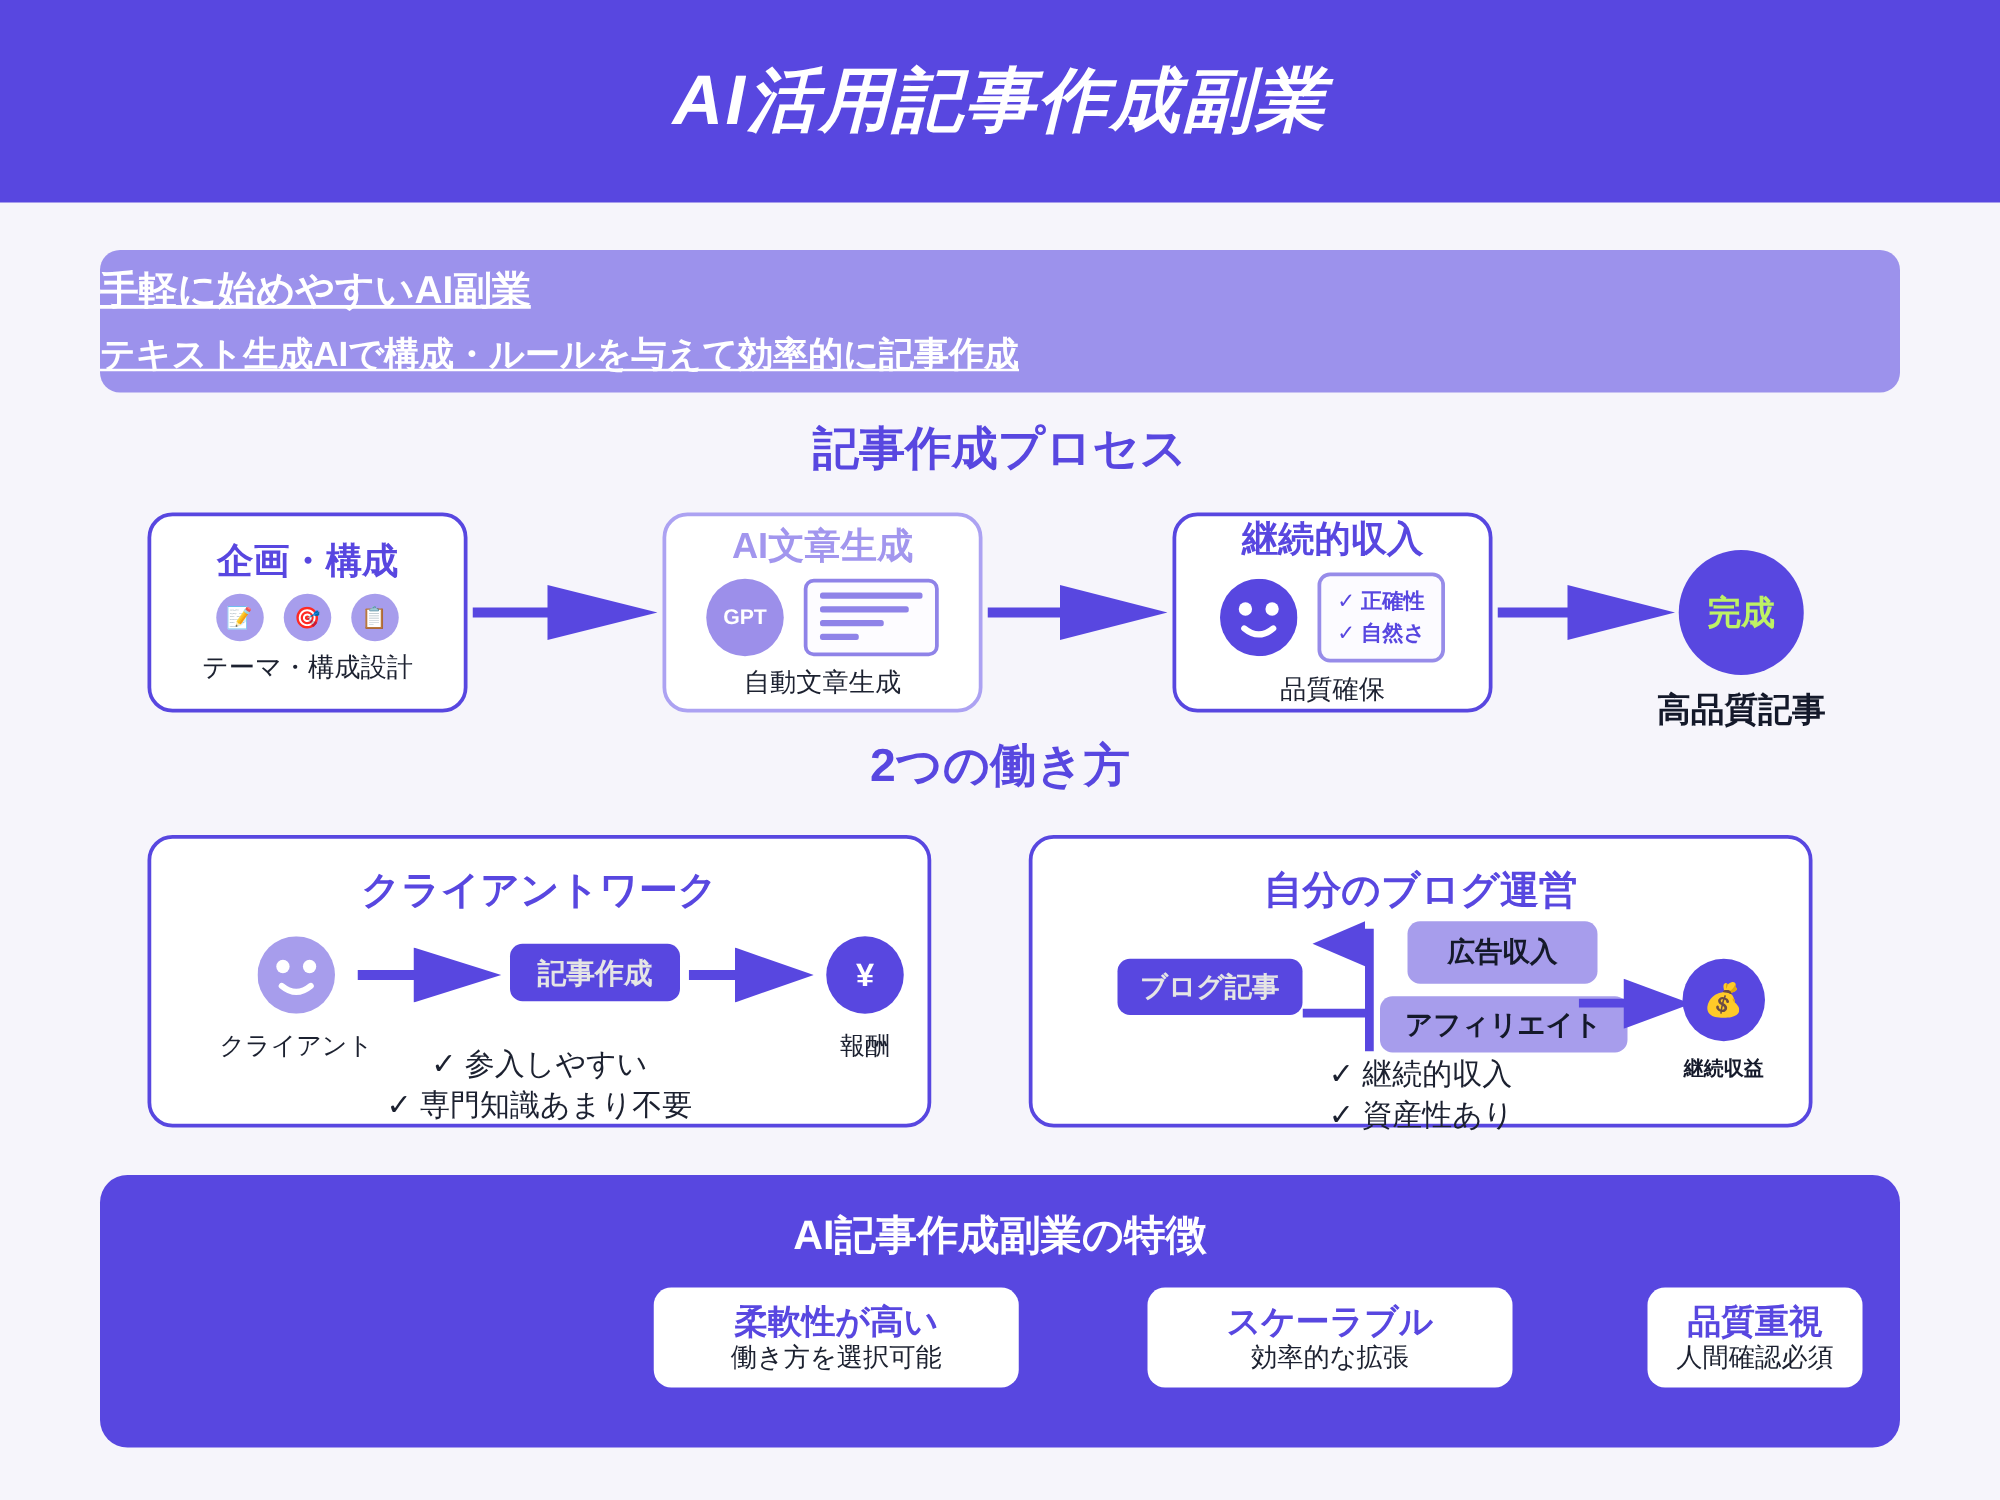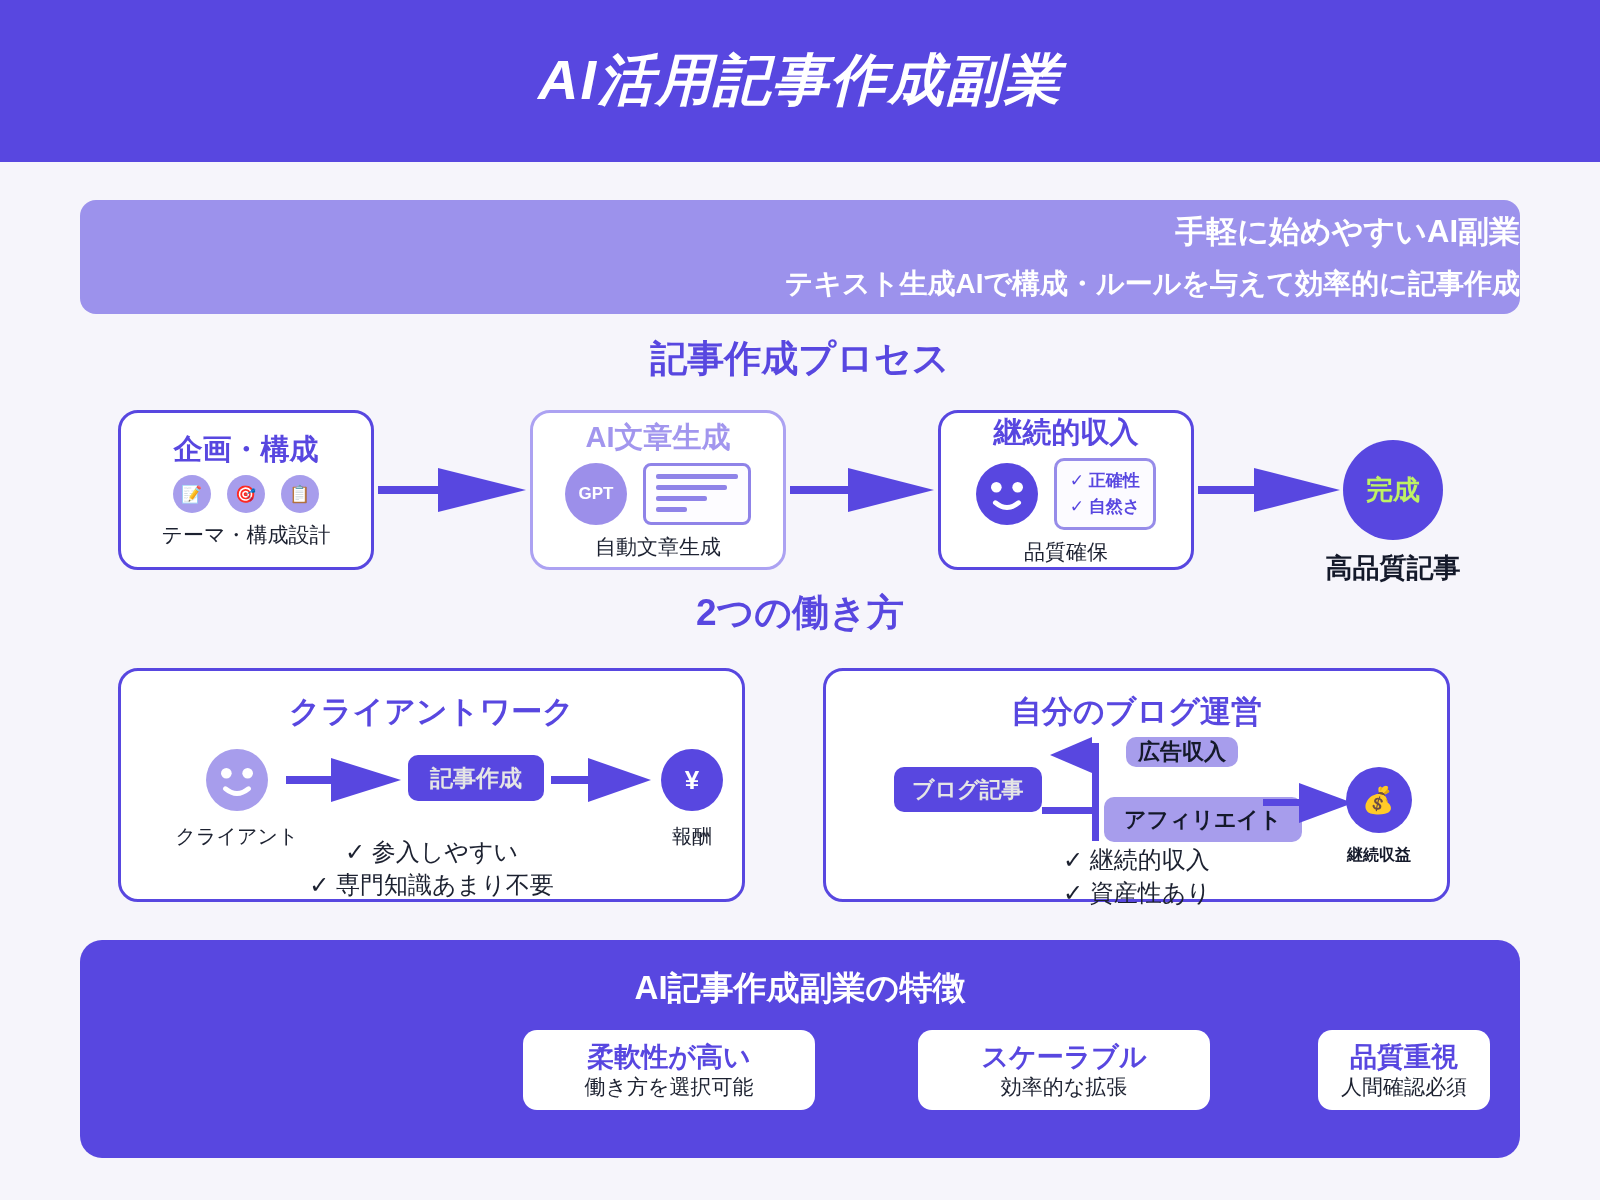--- a/index.html
+++ b/index.html
@@ -16,22 +16,22 @@
   }
   .abs{position:absolute;}
 
   
   .header{left:0;top:0;width:1600px;height:162px;background:var(--primary);
     display:flex;align-items:center;justify-content:center;}
   .header h1{margin:0;color:#fff;font-size:56px;font-weight:bold;letter-spacing:2px;font-style:italic;}
 
   
   .intro{left:80px;top:200px;width:1440px;height:114px;background:var(--light);
-    border-radius:16px;display:flex;flex-direction:column;align-items:flex-end;
-    justify-content:center;gap:12px;color:#fff;font-weight:bold;}
+    border-radius:16px;display:flex;flex-direction:column;align-items:flex-start;
+    justify-content:center;gap:12px;color:#fff;font-weight:bold;text-decoration:underline;}
   .intro .line1{font-size:31px;}
   .intro .line2{font-size:28px;}
 
   
   .h2{width:1600px;text-align:center;font-size:37px;font-weight:bold;color:var(--primary);}
   .h2.process-h{top:334px;left:0;text-align:center;}
   .h2.work-h{top:588px;left:0;}
 
   
   .step{top:410px;width:256px;height:160px;background:#fff;border:3px solid var(--primary);
@@ -211,21 +211,21 @@
   <div class="wt">自分のブログ運営</div>
 
   <div class="abs pill dark" style="left:68px;top:96px;height:45px;padding:0 18px;font-size:22px;">ブログ記事</div>
 
   <svg class="abs w-arrow" style="left:216px;top:64px;" width="82" height="108" viewBox="0 0 82 108">
     <polygon points="50,2 50,38 8,20"></polygon>
     <rect x="50" y="8" width="7" height="98"></rect>
     <rect x="0" y="72" width="52" height="7"></rect>
   </svg>
 
-  <div class="abs pill lite" style="left:300px;top:66px;height:30px;padding:0 12px;font-size:22px;">広告収入</div>
+  <div class="abs pill lite" style="left:300px;top:66px;height:50px;padding:0 32px;font-size:22px;">広告収入</div>
   <div class="abs pill lite" style="left:278px;top:126px;height:45px;padding:0 20px;font-size:22px;">アフィリエイト</div>
 
   <svg class="abs w-arrow" style="left:437px;top:112px;" width="90" height="40" viewBox="0 0 90 40">
     <rect x="0" y="16" width="42" height="7"></rect>
       <polygon points="36,0 36,40 90,20"></polygon>
   </svg>
 
   <div class="abs circle-s money-circle">💰</div>
   <div class="abs small-label blog-result-label">継続収益</div>
 

